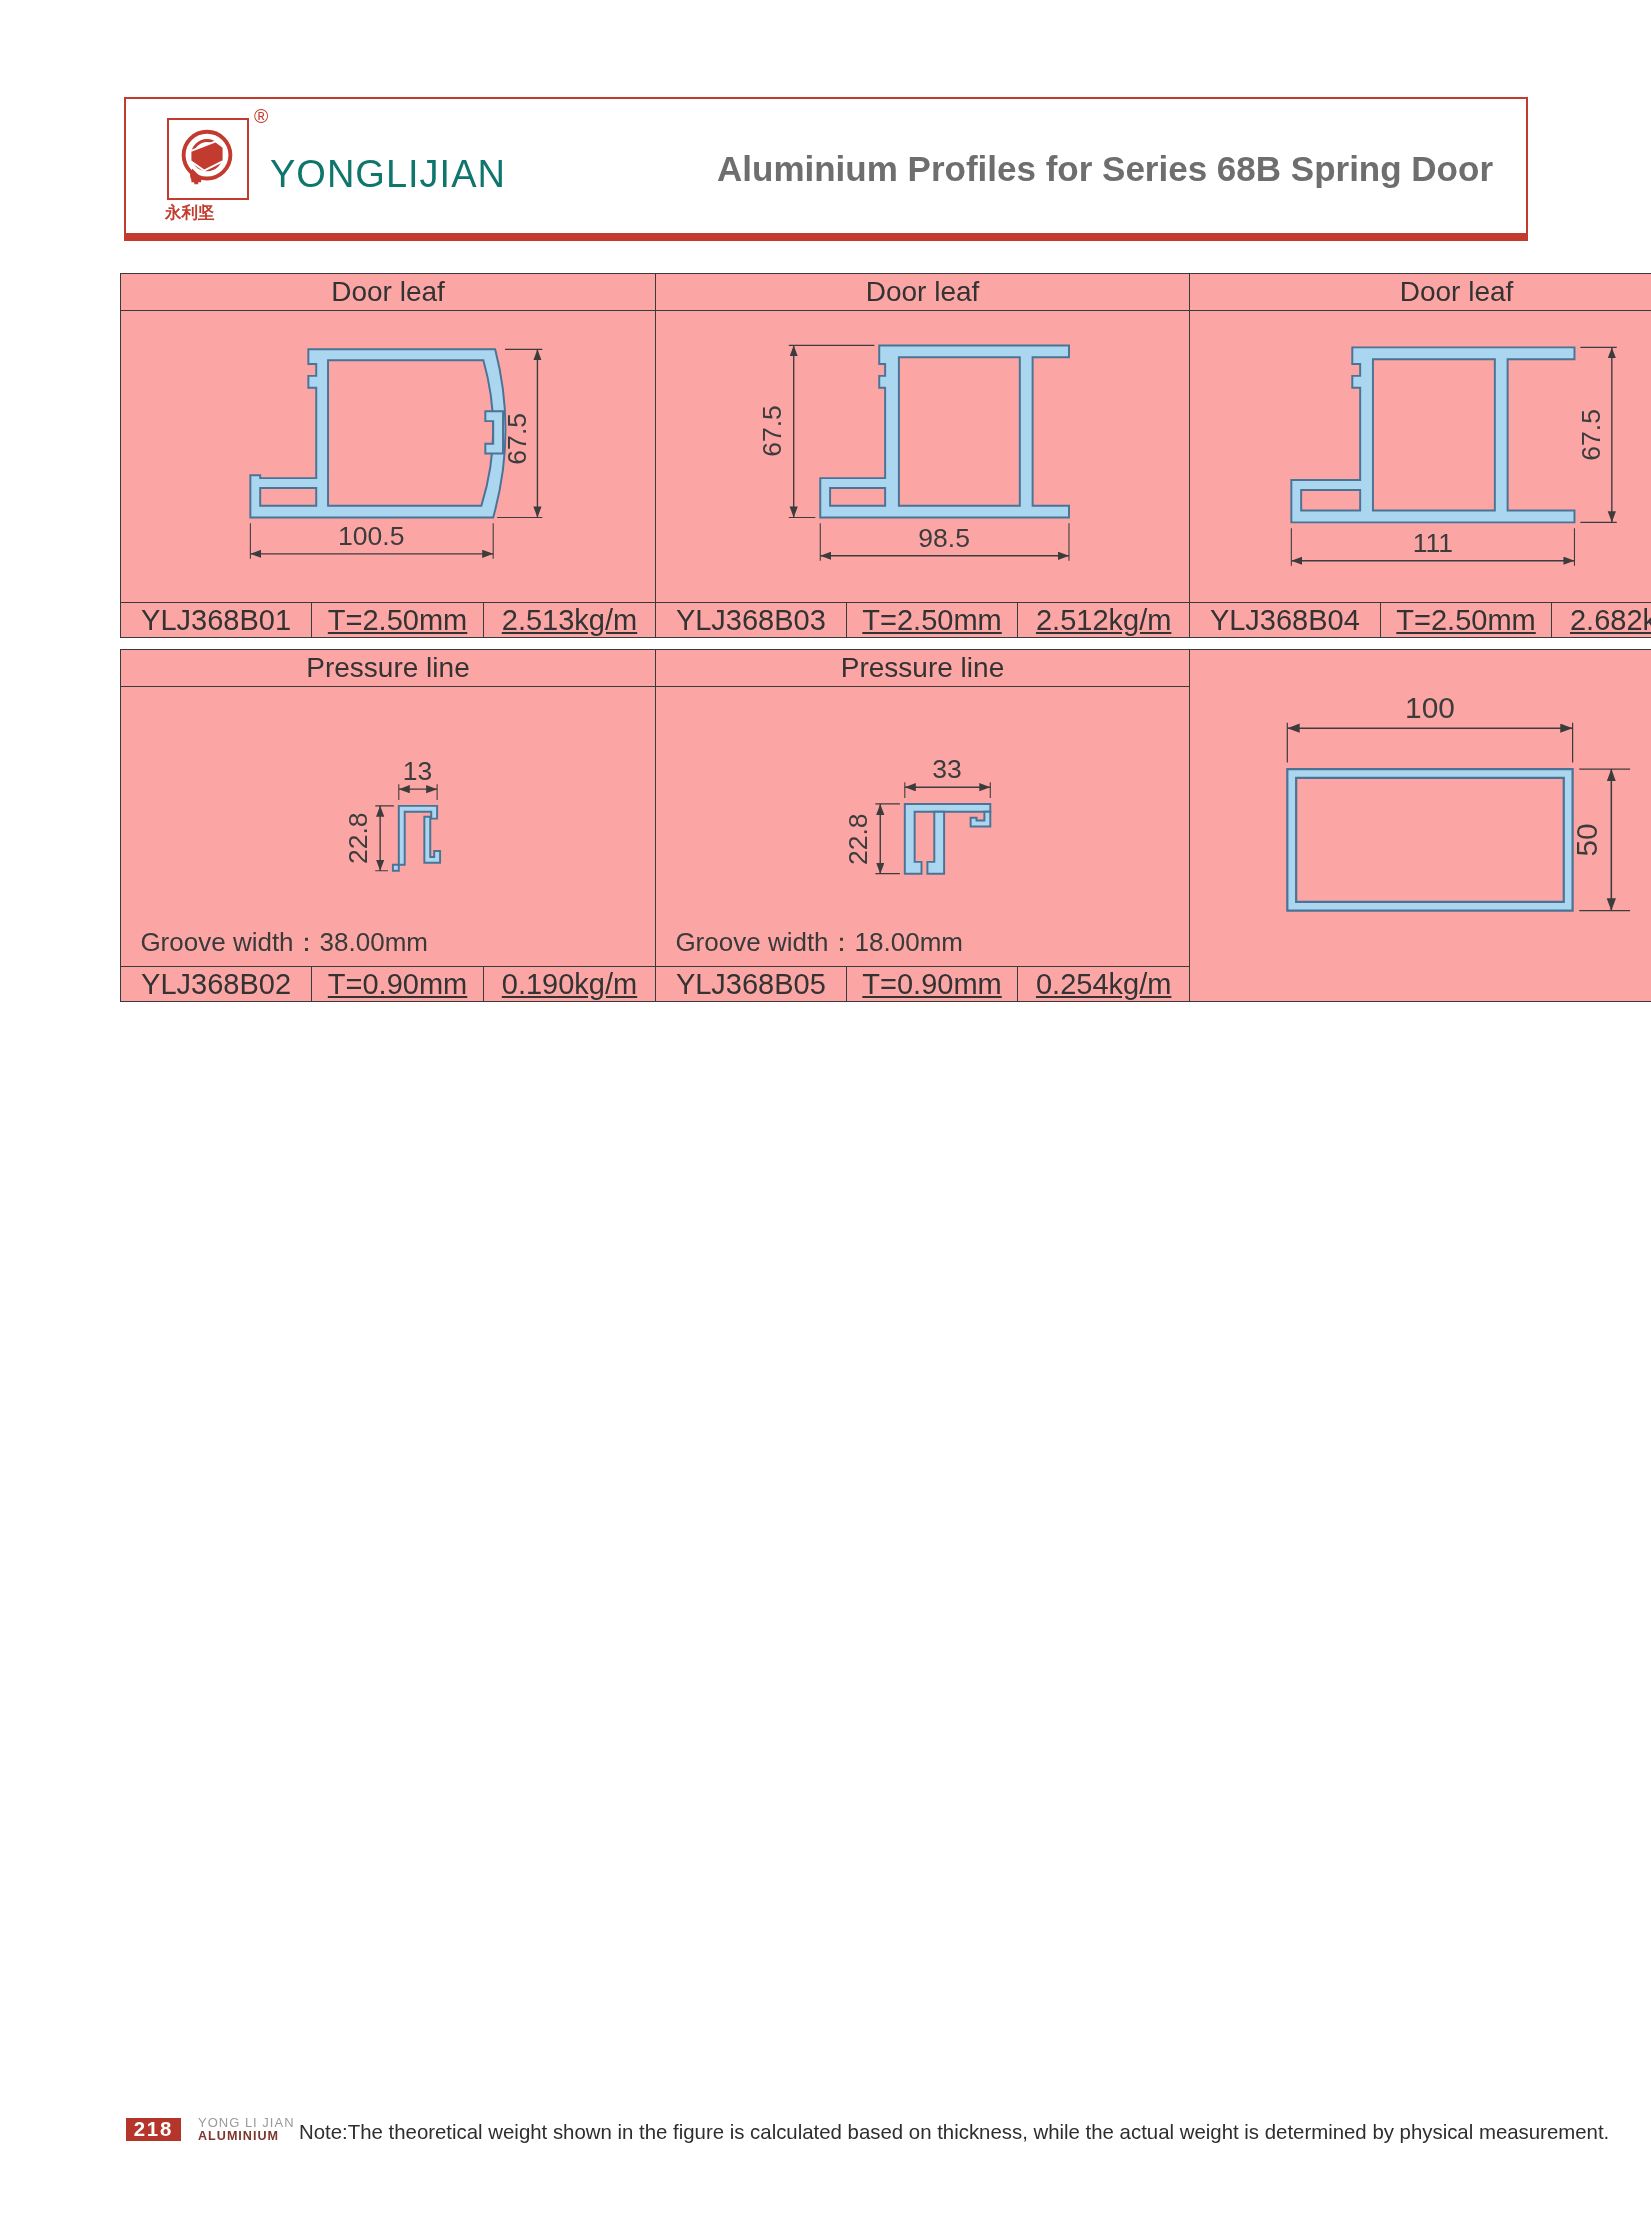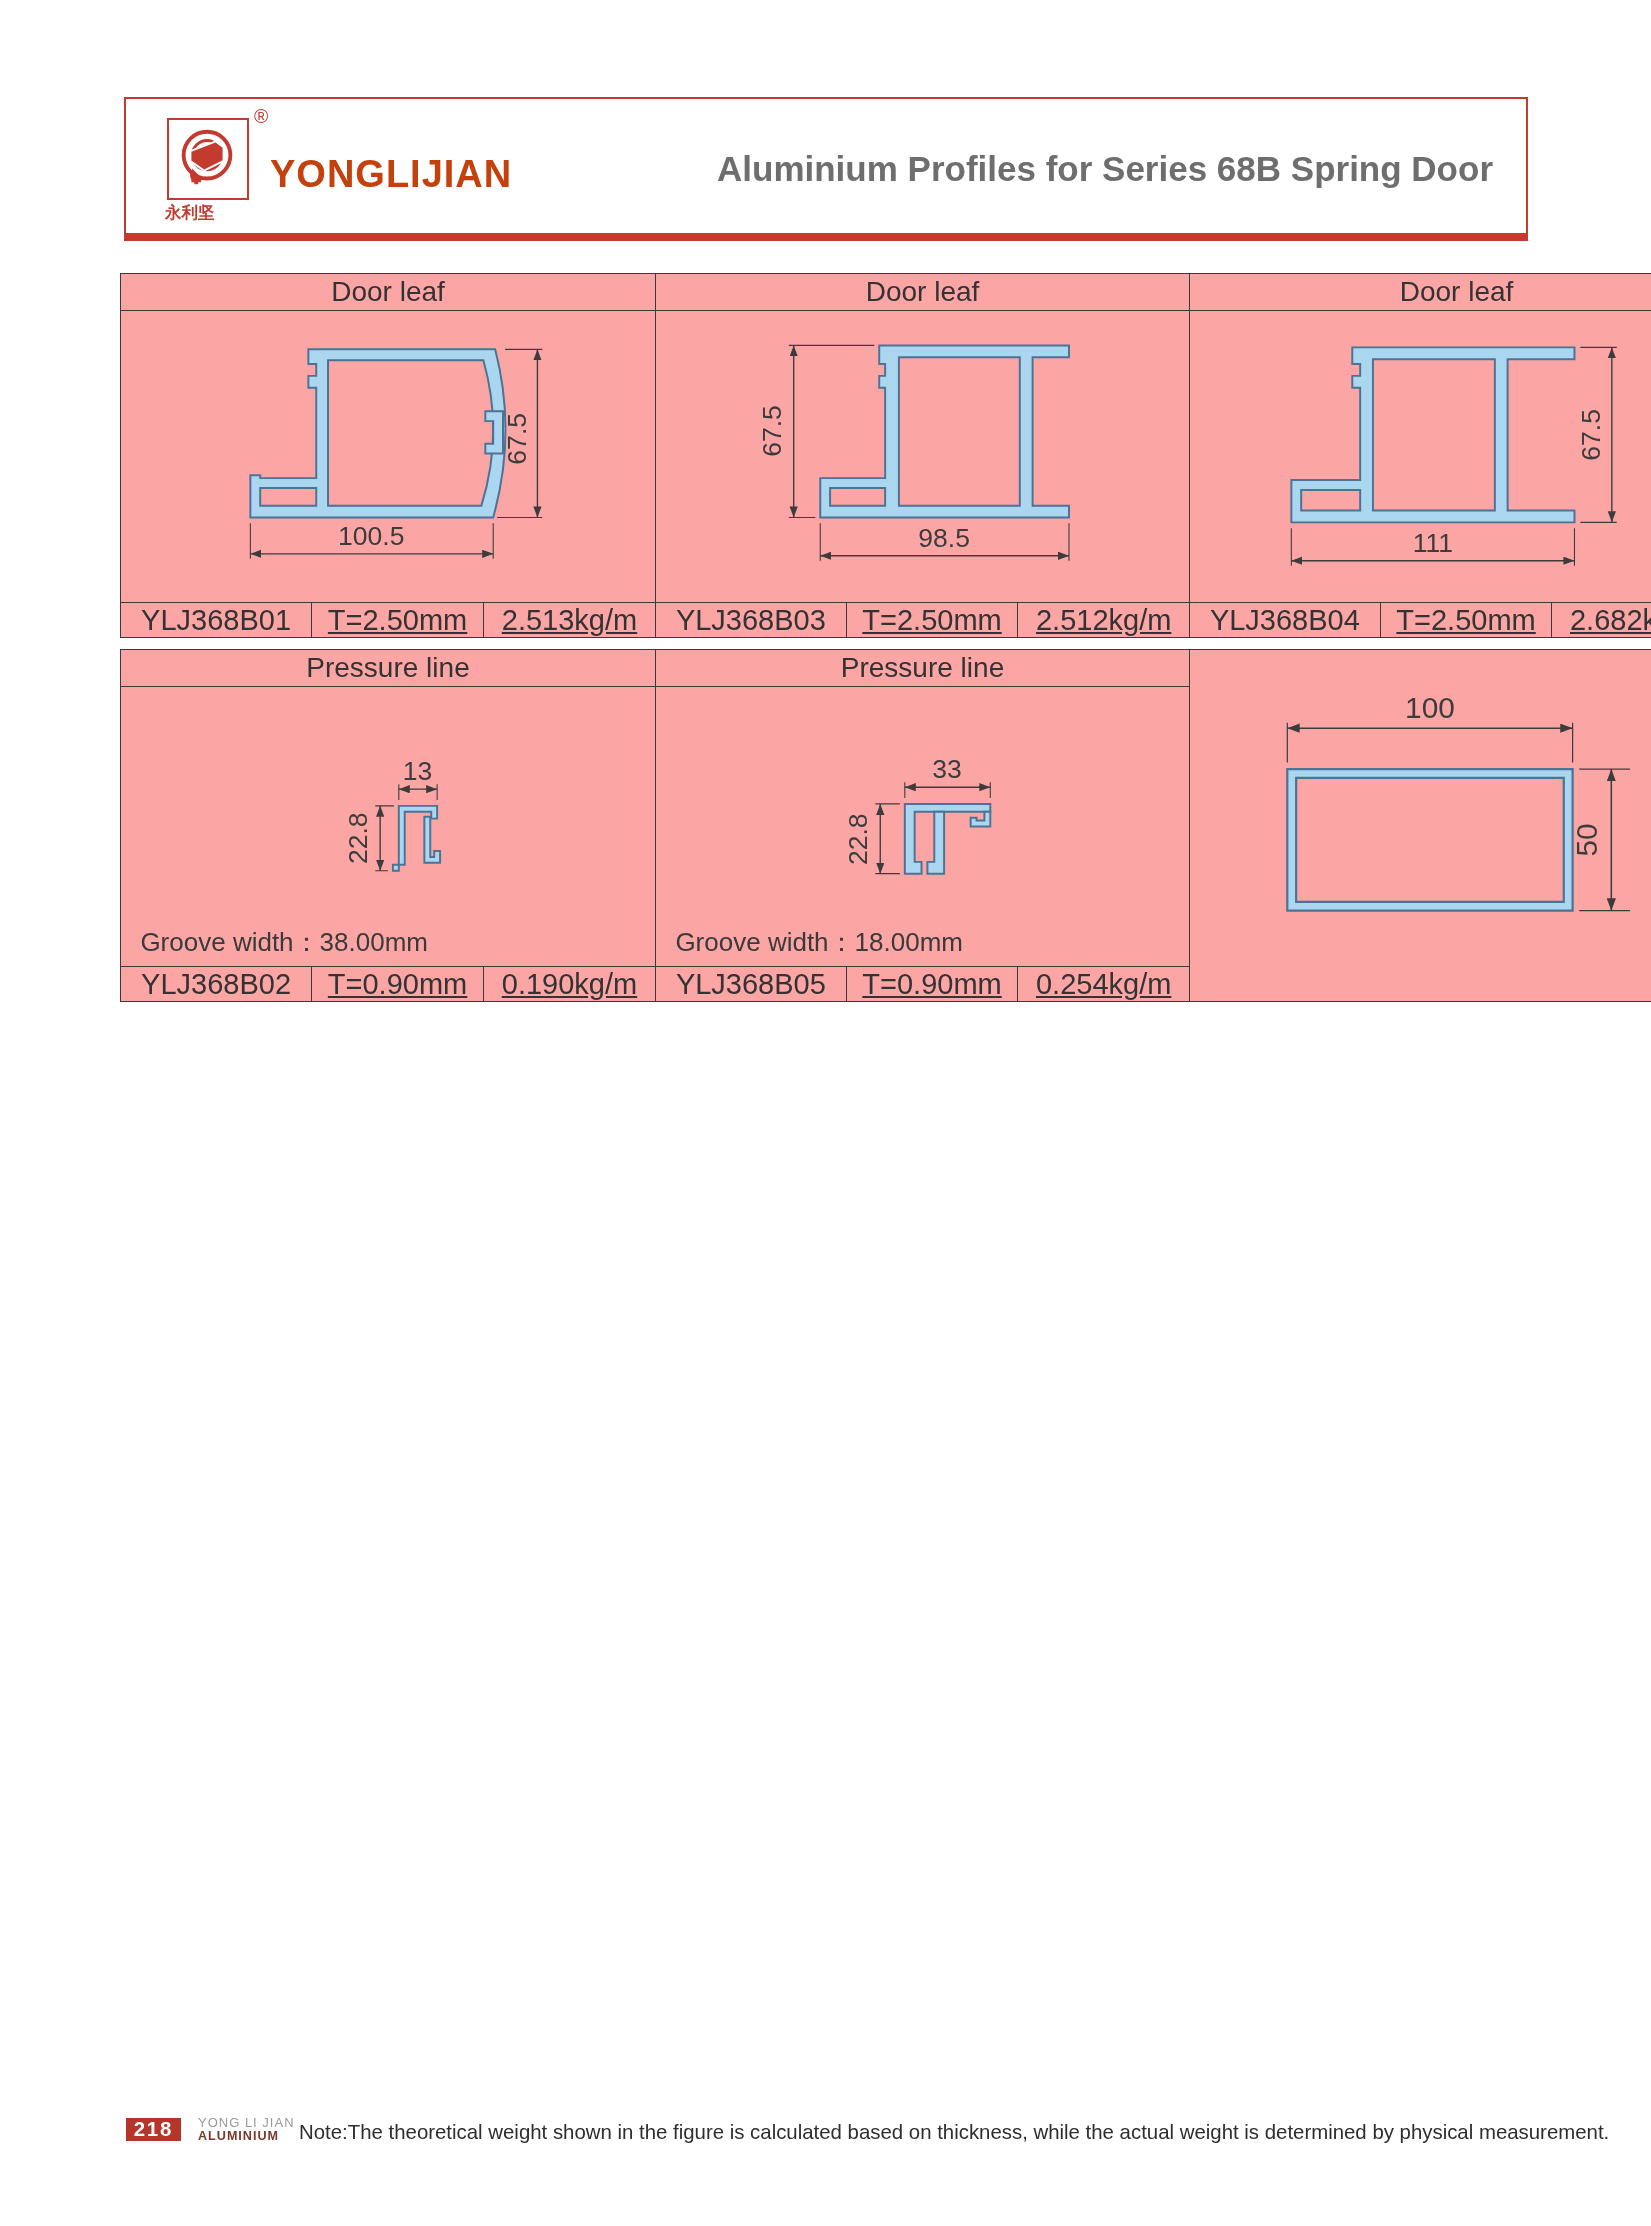--- a/index.html
+++ b/index.html
@@ -7,21 +7,21 @@
   body { width:1652px; height:2226px; position:relative; font-family:"Liberation Sans", sans-serif; color:#383838; }
   .page { position:absolute; inset:0; background:#fff; }
 
   
   .header-box { position:absolute; left:124px; top:97px; width:1404px; height:144px;
     border:2.9px solid #c23b2e; border-bottom:8.7px solid #c23b2e; background:#fff; }
   .logo-box { position:absolute; left:41px; top:19.4px; width:82px; height:82px; border:2.9px solid #c23b2e; }
   .registered { position:absolute; left:128px; top:5.8px; font-size:19.4px; color:#c23b2e; }
   .brand-cn { position:absolute; left:39px; top:103px; width:87px; display:flex; justify-content:space-between;
     font-size:16.5px; color:#c23b2e; font-weight:bold; }
-  .brand-en { position:absolute; left:144px; top:54px; font-size:38px; font-weight:bold; color:#c2410c; letter-spacing:1px; }
+  .brand-en { position:absolute; left:144px; top:54px; font-size:38px; font-weight:normal; color:#0f766e; letter-spacing:1px; }
   .doc-title { position:absolute; right:33px; top:50px; font-size:35px; font-weight:bold; color:#6e6e6e; }
 
   
   .ptable { position:absolute; left:120px; width:1604px; border:1.9px solid #3a3a3a; background:#fca5a5;
     display:grid; grid-template-columns:1fr 1fr 1fr; }
   .ptable.row1 { top:273px; height:365px; }
   .ptable.row2 { top:649px; height:353px; }
   .pcol { display:flex; flex-direction:column; }
   .pcol + .pcol { border-left:1.9px solid #3a3a3a; }
   .cell-title { height:37px; border-bottom:1.9px solid #3a3a3a; display:flex; align-items:center; justify-content:center;

